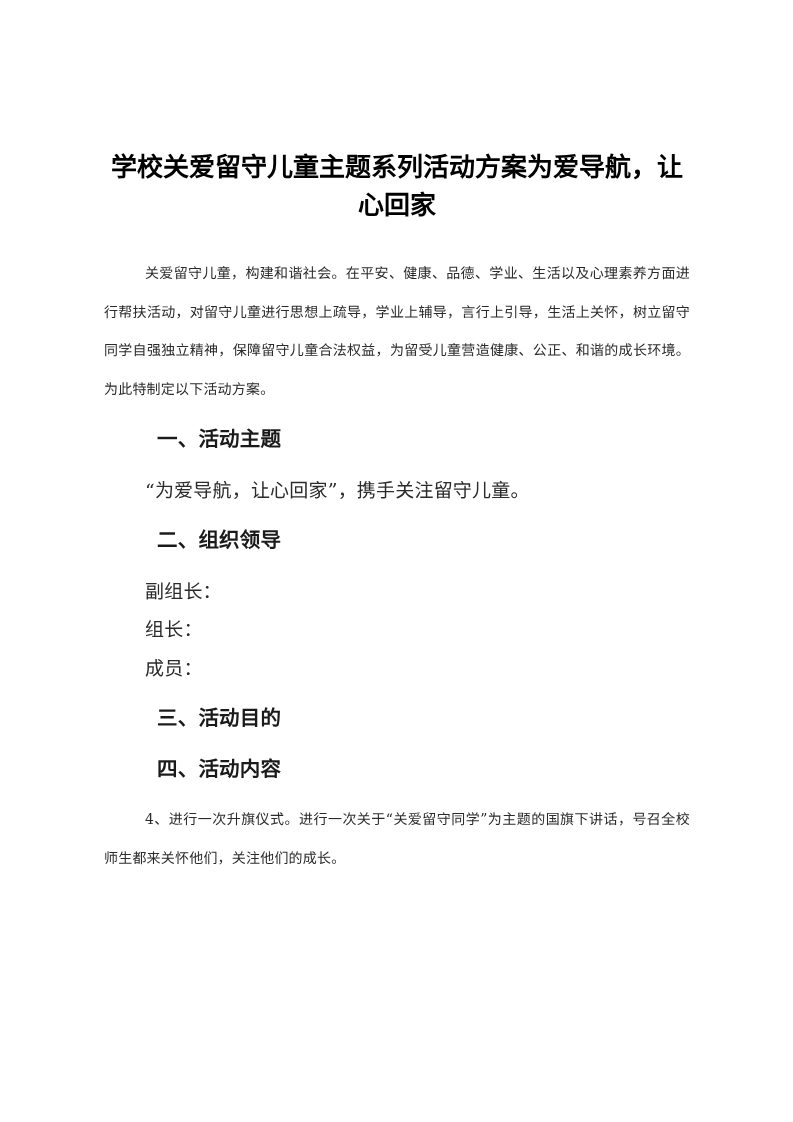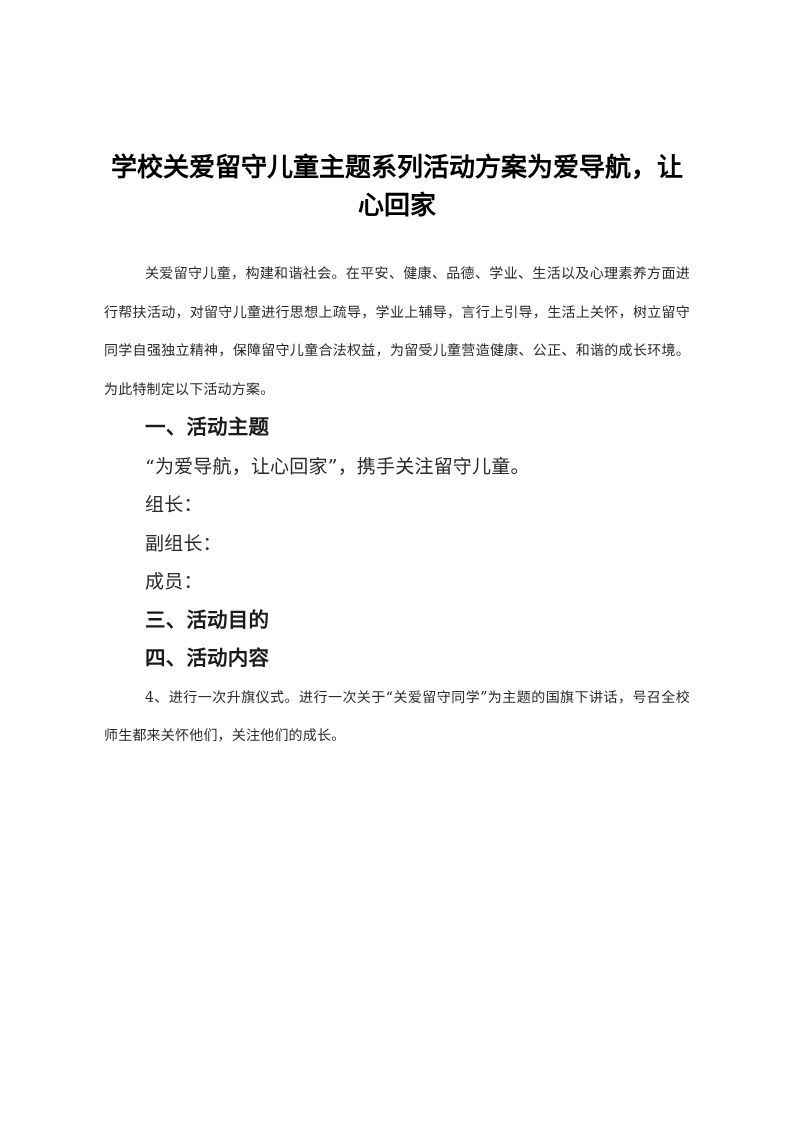--- a/index.html
+++ b/index.html
@@ -55,21 +55,21 @@
     letter-spacing: 0.2px;
     word-break: break-all;
   }
 
   p.heading {
     font-family: "DejaVu Serif", "Liberation Serif", serif;
     font-size: 20.5px;
     line-height: 38.5px;
     color: #1a1a1a;
     font-weight: bold;
-    margin: 0;
+    margin: 12px;
     text-indent: 41px;
     letter-spacing: 0.2px;
   }
 
   p.plain {
     font-family: "DejaVu Serif", "Liberation Serif", serif;
     font-size: 19px;
     line-height: 38.5px;
     color: #2b2b2b;
     margin: 0;
@@ -86,24 +86,25 @@
     <h1 class="doc-title">学校关爱留守儿童主题系列活动方案为爱导航，让心回家</h1>
 
     <div class="body-block">
 
       <p class="para">关爱留守儿童，构建和谐社会。在平安、健康、品德、学业、生活以及心理素养方面进行帮扶活动，对留守儿童进行思想上疏导，学业上辅导，言行上引导，生活上关怀，树立留守同学自强独立精神，保障留守儿童合法权益，为留受儿童营造健康、公正、和谐的成长环境。为此特制定以下活动方案。</p>
 
       <p class="heading">一、活动主题</p>
 
       <p class="plain">“为爱导航，让心回家”，携手关注留守儿童。</p>
 
+      <p class="heading">二、组织领导</p>
+
+      <p class="plain">副组长：</p>
 
       <p class="plain">组长：</p>
-
-      <p class="plain">副组长：</p>
 
       <p class="plain">成员：</p>
 
       <p class="heading">三、活动目的</p>
 
 
       <p class="heading">四、活动内容</p>
 
       <p class="para">4、进行一次升旗仪式。进行一次关于“关爱留守同学”为主题的国旗下讲话，号召全校师生都来关怀他们，关注他们的成长。</p>
 

